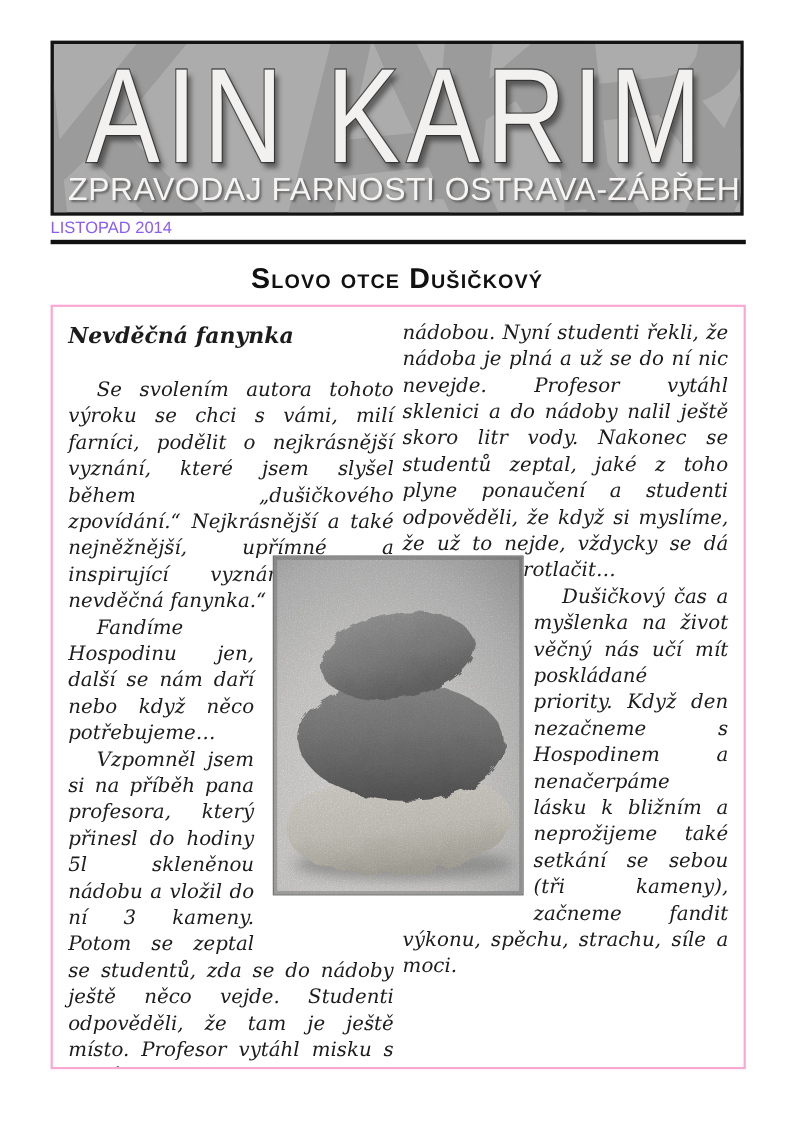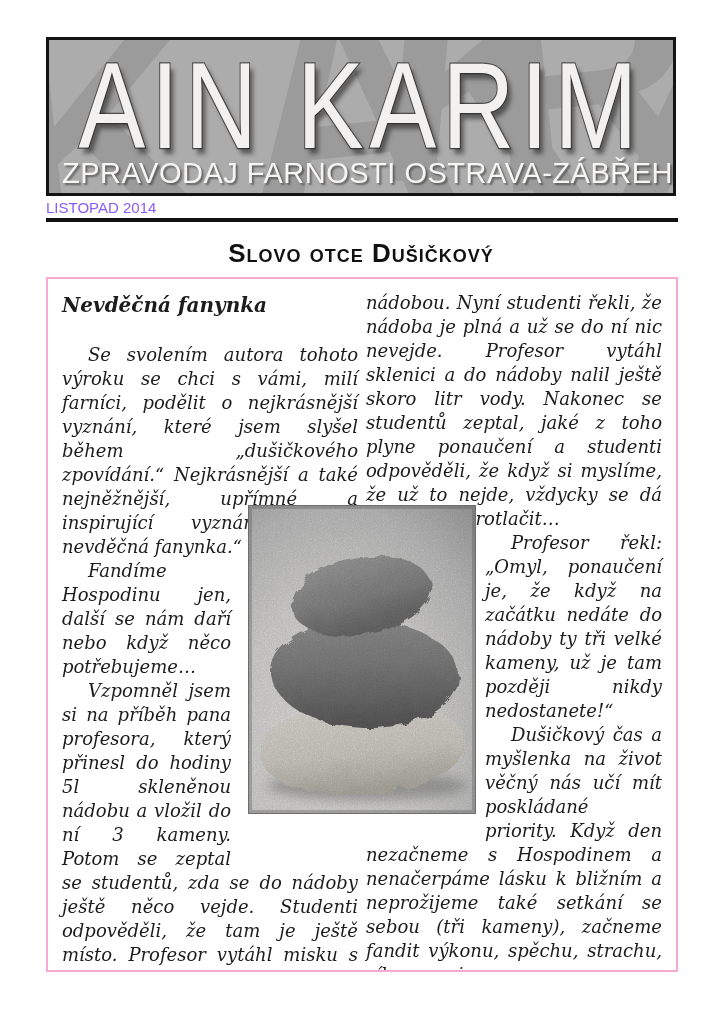--- a/index.html
+++ b/index.html
@@ -156,21 +156,20 @@
     <div class="section-heading">Nevděčná fanynka</div>
     <p>Se svolením autora tohoto výroku se chci s vámi, milí farníci, podělit o nejkrásnější vyznání, které jsem slyšel během „dušičkového zpovídání.“ Nejkrásnější a také nejněžnější, upřímné a inspirující vyznání: „Jsem nevděčná fanynka.“</p>
     <div class="spacer-left"></div>
     <p>Fandíme Hospodinu jen, další se nám daří nebo když něco potřebujeme…</p>
     <p>Vzpomněl jsem si na příběh pana profesora, který přinesl do hodiny 5l skleněnou nádobu a vložil do ní 3 kameny. Potom se zeptal se studentů, zda se do nádoby ještě něco vejde. Studenti odpověděli, že tam je ještě místo. Profesor vytáhl misku s kamínky a obsypal kameny. Následovala další otázka, zda se teď do nádoby ještě něco vejde. Studenti váhali, ale řekli, že ano. On vytáhl jemný písek, který se prosypal celou</p>
   </div>
 
   <div class="col col-right">
     <p class="no-indent">nádobou. Nyní studenti řekli, že nádoba je plná a už se do ní nic nevejde. Profesor vytáhl sklenici a do nádoby nalil ještě skoro litr vody. Nakonec se studentů zeptal, jaké z toho plyne ponaučení a studenti odpověděli, že když si myslíme, že už to nejde, vždycky se dá ještě něco protlačit…</p>
     <div class="spacer-right"></div>
-    <p>Profesor řekl: „Omyl, ponaučení je, že když na začátku nedáte do nádoby ty tři velké kameny, už je tam později nikdy nedostanete!“</p>
     <p>Dušičkový čas a myšlenka na život věčný nás učí mít poskládané priority. Když den nezačneme s Hospodinem a nenačerpáme lásku k bližním a neprožijeme také setkání se sebou (tři kameny), začneme fandit výkonu, spěchu, strachu, síle a moci.</p>
 
   </div>
 
   <div class="photo">
     <svg width="226" height="307" viewBox="0 0 226 307" xmlns="http://www.w3.org/2000/svg">
       <defs>
         <radialGradient id="bgGrad" cx="38%" cy="72%" r="95%">
           <stop offset="0%" stop-color="#efeeec"></stop>
           <stop offset="45%" stop-color="#e2e1df"></stop>

